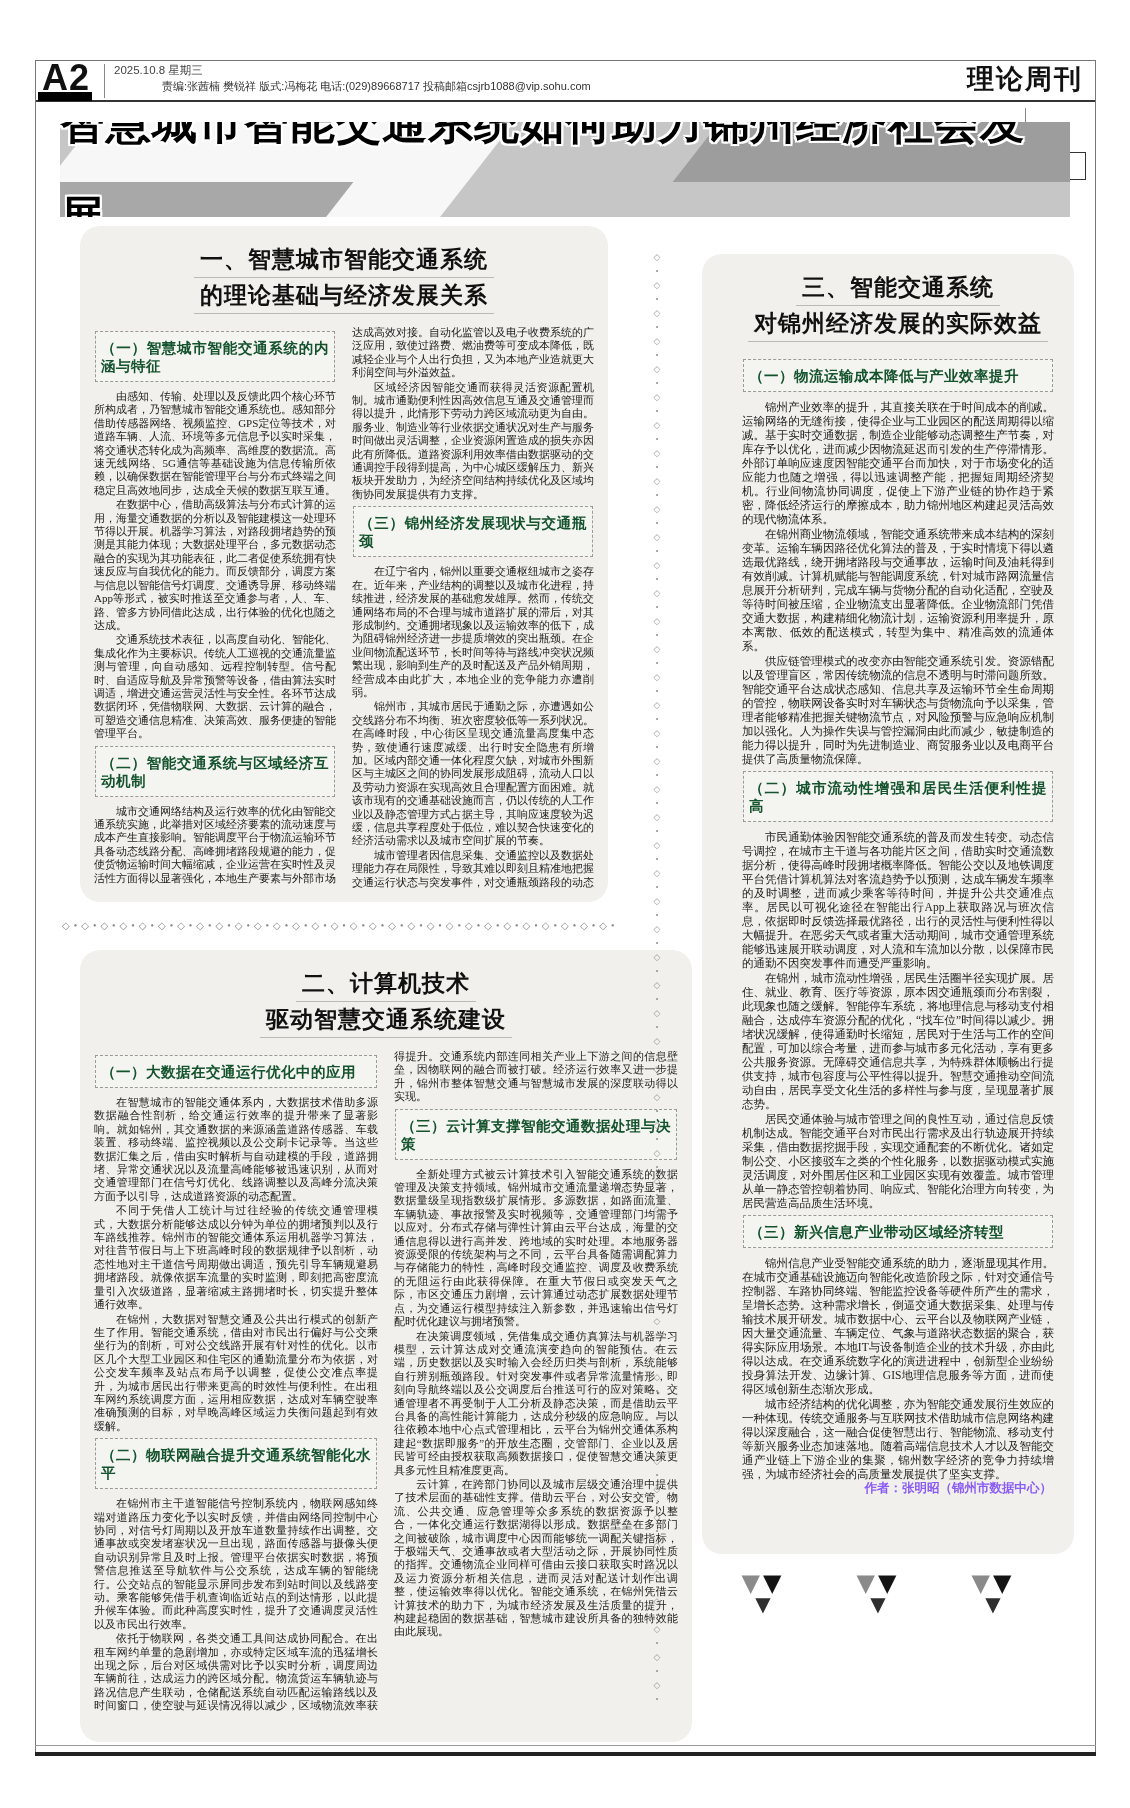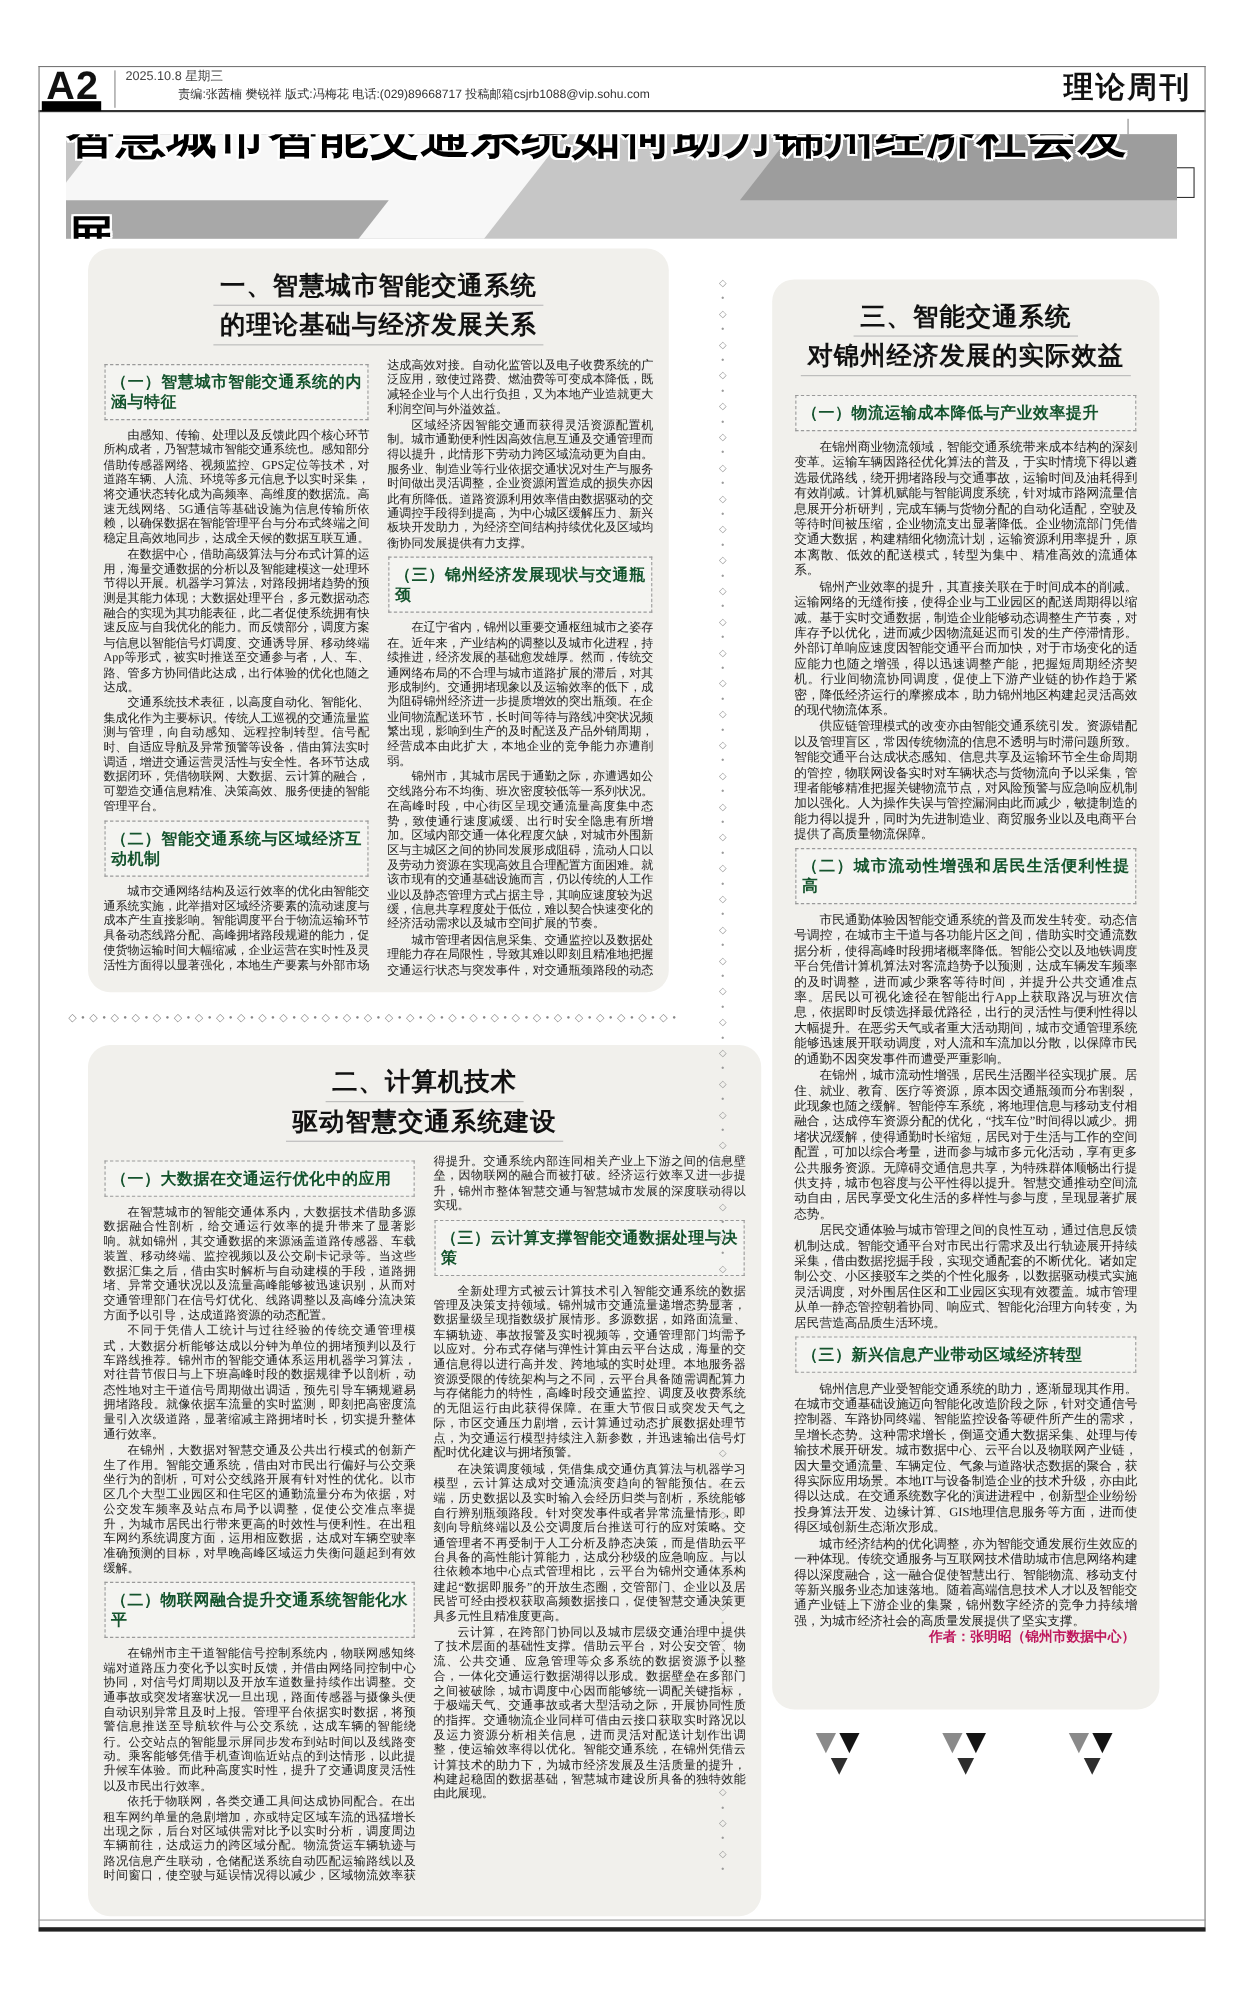--- a/index.html
+++ b/index.html
@@ -31,33 +31,33 @@
   .banner:after{content:"";position:absolute;right:-60px;top:-10px;width:430px;height:70px;background:#9d9d9d;
                 transform:skewX(-38deg);}
   .banner .shade{position:absolute;left:-30px;top:60px;width:300px;height:60px;background:#a8a8a8;transform:skewX(-38deg);}
   .headline{position:absolute;left:0;top:0;width:100%;height:100%;display:flex;align-items:center;justify-content:center;
             font:900 45px/95px "Liberation Sans",sans-serif;color:#000;letter-spacing:1px;z-index:3;
             text-shadow:2px 0 0 #fff,-2px 0 0 #fff,0 2px 0 #fff,0 -2px 0 #fff,2px 2px 0 #fff,-2px -2px 0 #fff,2px -2px 0 #fff,-2px 2px 0 #fff;}
   
   .panel{position:absolute;background:#f1f0ec;border-radius:20px;}
   #panel1{left:80px;top:226px;width:528px;height:676px;}
   #panel2{left:80px;top:950px;width:612px;height:792px;}
-  #panel3{left:702px;top:254px;width:352px;height:1300px;}
+  #panel3{left:702px;top:254px;width:352px;height:1300px;padding-left:20px;}
   .sec-title{text-align:center;padding-top:16px;margin:0 0 8px;}
   .sec-title .tl{display:inline-block;font:700 23px/34px "Liberation Sans",sans-serif;color:#111;
                  border-bottom:1px solid #b9b9b9;padding:0 6px 1px;letter-spacing:1px;}
   .cols{column-count:2;column-gap:16px;column-fill:auto;padding:4px 14px 0;text-align:justify;overflow:hidden;}
   #panel1 .cols{height:566px;}
   #panel2 .cols{height:666px;}
   .single{padding:4px 20px 0;text-align:justify;overflow:hidden;height:1130px;}
   .sub-head{border:1px dashed #999;padding:7px 5px 6px;margin:5px 1px 8px;break-inside:avoid;
             font:600 14.5px/18px "Liberation Sans",sans-serif;color:#14532d;letter-spacing:.5px;background:rgba(255,255,255,.25);}
   .cols p,.single p{margin:0 0 1px;text-indent:2em;font-size:11px;line-height:13.4px;color:#222;}
   .single p{font-size:11.5px;line-height:14px;}
-  .author{position:absolute;right:22px;bottom:58px;font:700 12.5px/16px "Liberation Sans",sans-serif;color:#be185d;text-align:center;}
+  .author{position:absolute;right:22px;bottom:58px;font:700 12.5px/16px "Liberation Sans",sans-serif;color:#8b5cf6;text-align:center;}
   
   .h-divider{position:absolute;left:62px;top:921px;width:556px;color:#888;font-size:10px;line-height:10px;
              letter-spacing:4px;white-space:nowrap;overflow:hidden;}
   .v-divider{position:absolute;left:652px;top:252px;height:1452px;color:#999;font-size:9px;letter-spacing:4px;
              writing-mode:vertical-rl;text-orientation:upright;overflow:hidden;white-space:nowrap;}
   
   .tri-row{position:absolute;left:702px;top:1572px;width:352px;display:flex;justify-content:space-between;padding:0 18px;box-sizing:border-box;}
   .tri-cluster{text-align:center;width:86px;font-family:"DejaVu Sans",sans-serif;}
   .tri-cluster .r1{font-size:24px;line-height:22px;letter-spacing:3px;color:#141414;}
   .tri-cluster .r1 .t-gray{color:#8a8a8a;}
@@ -136,22 +136,22 @@
 
   <div class="v-divider">◇•◇•◇•◇•◇•◇•◇•◇•◇•◇•◇•◇•◇•◇•◇•◇•◇•◇•◇•◇•◇•◇•◇•◇•◇•◇•◇•◇•◇•◇•◇•◇•◇•◇•◇•◇•◇•◇•◇•◇•◇•◇•◇•◇•◇•◇•◇•◇•◇•◇•◇•◇•◇•◇•◇•◇•◇•◇•◇•◇•◇•◇•◇•◇•◇•◇•◇•◇•◇•◇•◇•◇•◇•◇•◇•◇•◇•◇•◇•◇•◇•◇•◇•◇•◇•◇•◇•◇•◇•◇•</div>
 
   <div class="panel" id="panel3">
     <div class="sec-title">
       <span class="tl">三、智能交通系统</span><br>
       <span class="tl">对锦州经济发展的实际效益</span>
     </div>
     <div class="single">
       <div class="sub-head">（一）物流运输成本降低与产业效率提升</div>
+      <p>锦州产业效率的提升，其直接关联在于时间成本的削减。运输网络的无缝衔接，使得企业与工业园区的配送周期得以缩减。基于实时交通数据，制造企业能够动态调整生产节奏，对库存予以优化，进而减少因物流延迟而引发的生产停滞情形。外部订单响应速度因智能交通平台而加快，对于市场变化的适应能力也随之增强，得以迅速调整产能，把握短周期经济契机。行业间物流协同调度，促使上下游产业链的协作趋于紧密，降低经济运行的摩擦成本，助力锦州地区构建起灵活高效的现代物流体系。</p>
       <p>在锦州商业物流领域，智能交通系统带来成本结构的深刻变革。运输车辆因路径优化算法的普及，于实时情境下得以遴选最优路线，绕开拥堵路段与交通事故，运输时间及油耗得到有效削减。计算机赋能与智能调度系统，针对城市路网流量信息展开分析研判，完成车辆与货物分配的自动化适配，空驶及等待时间被压缩，企业物流支出显著降低。企业物流部门凭借交通大数据，构建精细化物流计划，运输资源利用率提升，原本离散、低效的配送模式，转型为集中、精准高效的流通体系。</p>
-      <p>锦州产业效率的提升，其直接关联在于时间成本的削减。运输网络的无缝衔接，使得企业与工业园区的配送周期得以缩减。基于实时交通数据，制造企业能够动态调整生产节奏，对库存予以优化，进而减少因物流延迟而引发的生产停滞情形。外部订单响应速度因智能交通平台而加快，对于市场变化的适应能力也随之增强，得以迅速调整产能，把握短周期经济契机。行业间物流协同调度，促使上下游产业链的协作趋于紧密，降低经济运行的摩擦成本，助力锦州地区构建起灵活高效的现代物流体系。</p>
       <p>供应链管理模式的改变亦由智能交通系统引发。资源错配以及管理盲区，常因传统物流的信息不透明与时滞问题所致。智能交通平台达成状态感知、信息共享及运输环节全生命周期的管控，物联网设备实时对车辆状态与货物流向予以采集，管理者能够精准把握关键物流节点，对风险预警与应急响应机制加以强化。人为操作失误与管控漏洞由此而减少，敏捷制造的能力得以提升，同时为先进制造业、商贸服务业以及电商平台提供了高质量物流保障。</p>
       <div class="sub-head">（二）城市流动性增强和居民生活便利性提高</div>
       <p>市民通勤体验因智能交通系统的普及而发生转变。动态信号调控，在城市主干道与各功能片区之间，借助实时交通流数据分析，使得高峰时段拥堵概率降低。智能公交以及地铁调度平台凭借计算机算法对客流趋势予以预测，达成车辆发车频率的及时调整，进而减少乘客等待时间，并提升公共交通准点率。居民以可视化途径在智能出行App上获取路况与班次信息，依据即时反馈选择最优路径，出行的灵活性与便利性得以大幅提升。在恶劣天气或者重大活动期间，城市交通管理系统能够迅速展开联动调度，对人流和车流加以分散，以保障市民的通勤不因突发事件而遭受严重影响。</p>
       <p>在锦州，城市流动性增强，居民生活圈半径实现扩展。居住、就业、教育、医疗等资源，原本因交通瓶颈而分布割裂，此现象也随之缓解。智能停车系统，将地理信息与移动支付相融合，达成停车资源分配的优化，“找车位”时间得以减少。拥堵状况缓解，使得通勤时长缩短，居民对于生活与工作的空间配置，可加以综合考量，进而参与城市多元化活动，享有更多公共服务资源。无障碍交通信息共享，为特殊群体顺畅出行提供支持，城市包容度与公平性得以提升。智慧交通推动空间流动自由，居民享受文化生活的多样性与参与度，呈现显著扩展态势。</p>
       <p>居民交通体验与城市管理之间的良性互动，通过信息反馈机制达成。智能交通平台对市民出行需求及出行轨迹展开持续采集，借由数据挖掘手段，实现交通配套的不断优化。诸如定制公交、小区接驳车之类的个性化服务，以数据驱动模式实施灵活调度，对外围居住区和工业园区实现有效覆盖。城市管理从单一静态管控朝着协同、响应式、智能化治理方向转变，为居民营造高品质生活环境。</p>
       <div class="sub-head">（三）新兴信息产业带动区域经济转型</div>
       <p>锦州信息产业受智能交通系统的助力，逐渐显现其作用。在城市交通基础设施迈向智能化改造阶段之际，针对交通信号控制器、车路协同终端、智能监控设备等硬件所产生的需求，呈增长态势。这种需求增长，倒逼交通大数据采集、处理与传输技术展开研发。城市数据中心、云平台以及物联网产业链，因大量交通流量、车辆定位、气象与道路状态数据的聚合，获得实际应用场景。本地IT与设备制造企业的技术升级，亦由此得以达成。在交通系统数字化的演进进程中，创新型企业纷纷投身算法开发、边缘计算、GIS地理信息服务等方面，进而使得区域创新生态渐次形成。</p>
       <p>城市经济结构的优化调整，亦为智能交通发展衍生效应的一种体现。传统交通服务与互联网技术借助城市信息网络构建得以深度融合，这一融合促使智慧出行、智能物流、移动支付等新兴服务业态加速落地。随着高端信息技术人才以及智能交通产业链上下游企业的集聚，锦州数字经济的竞争力持续增强，为城市经济社会的高质量发展提供了坚实支撑。</p>
     </div>
     <div class="author">作者：张明昭（锦州市数据中心）</div>

